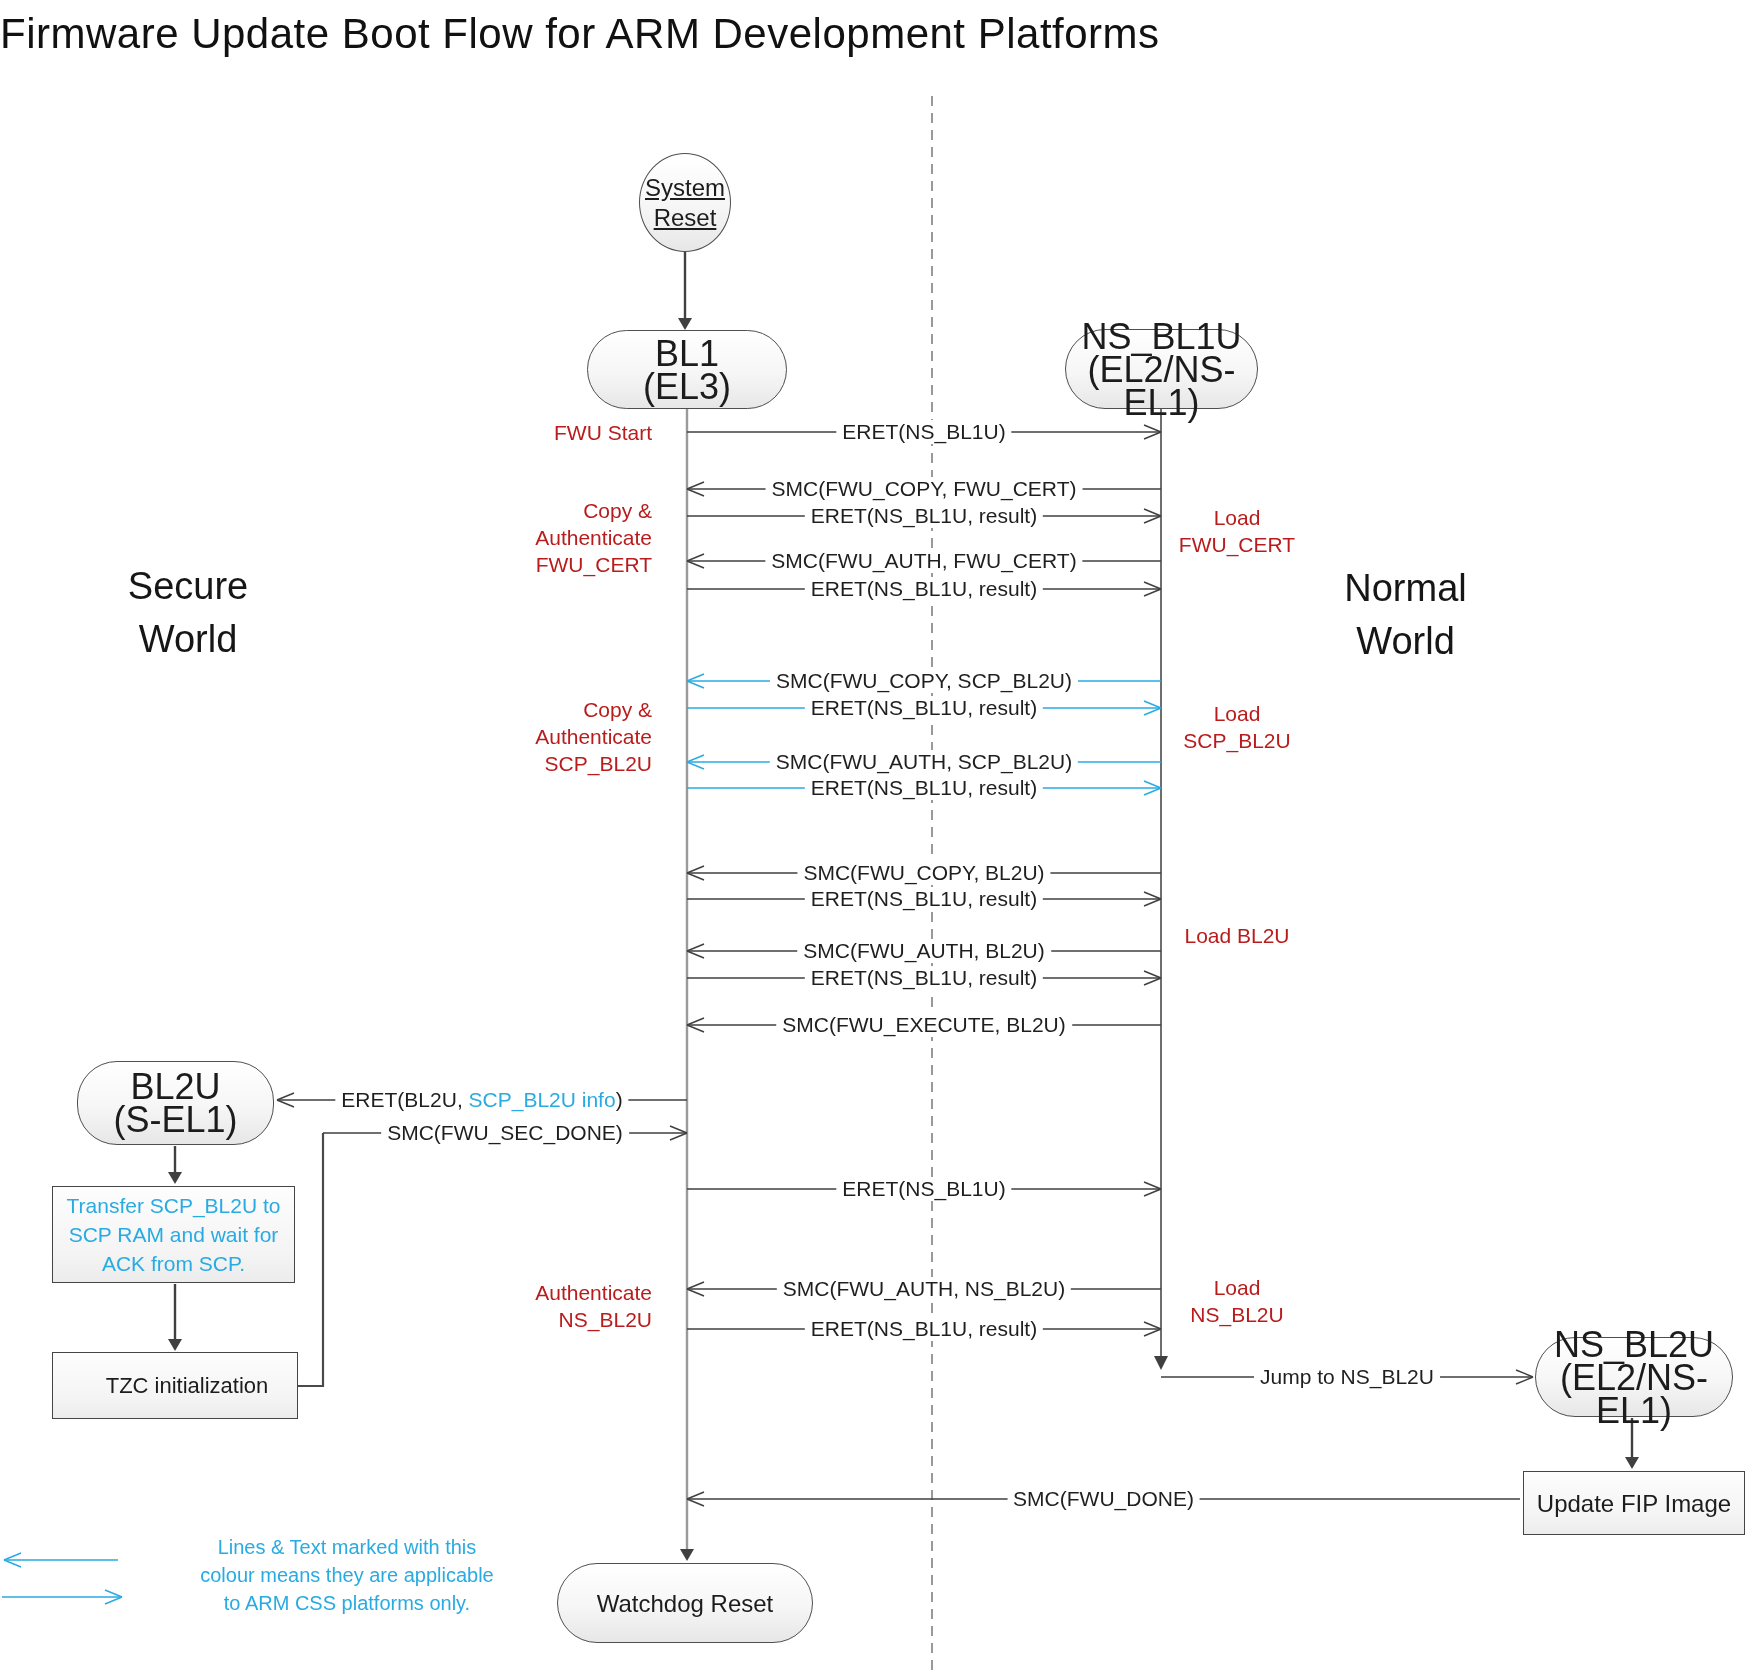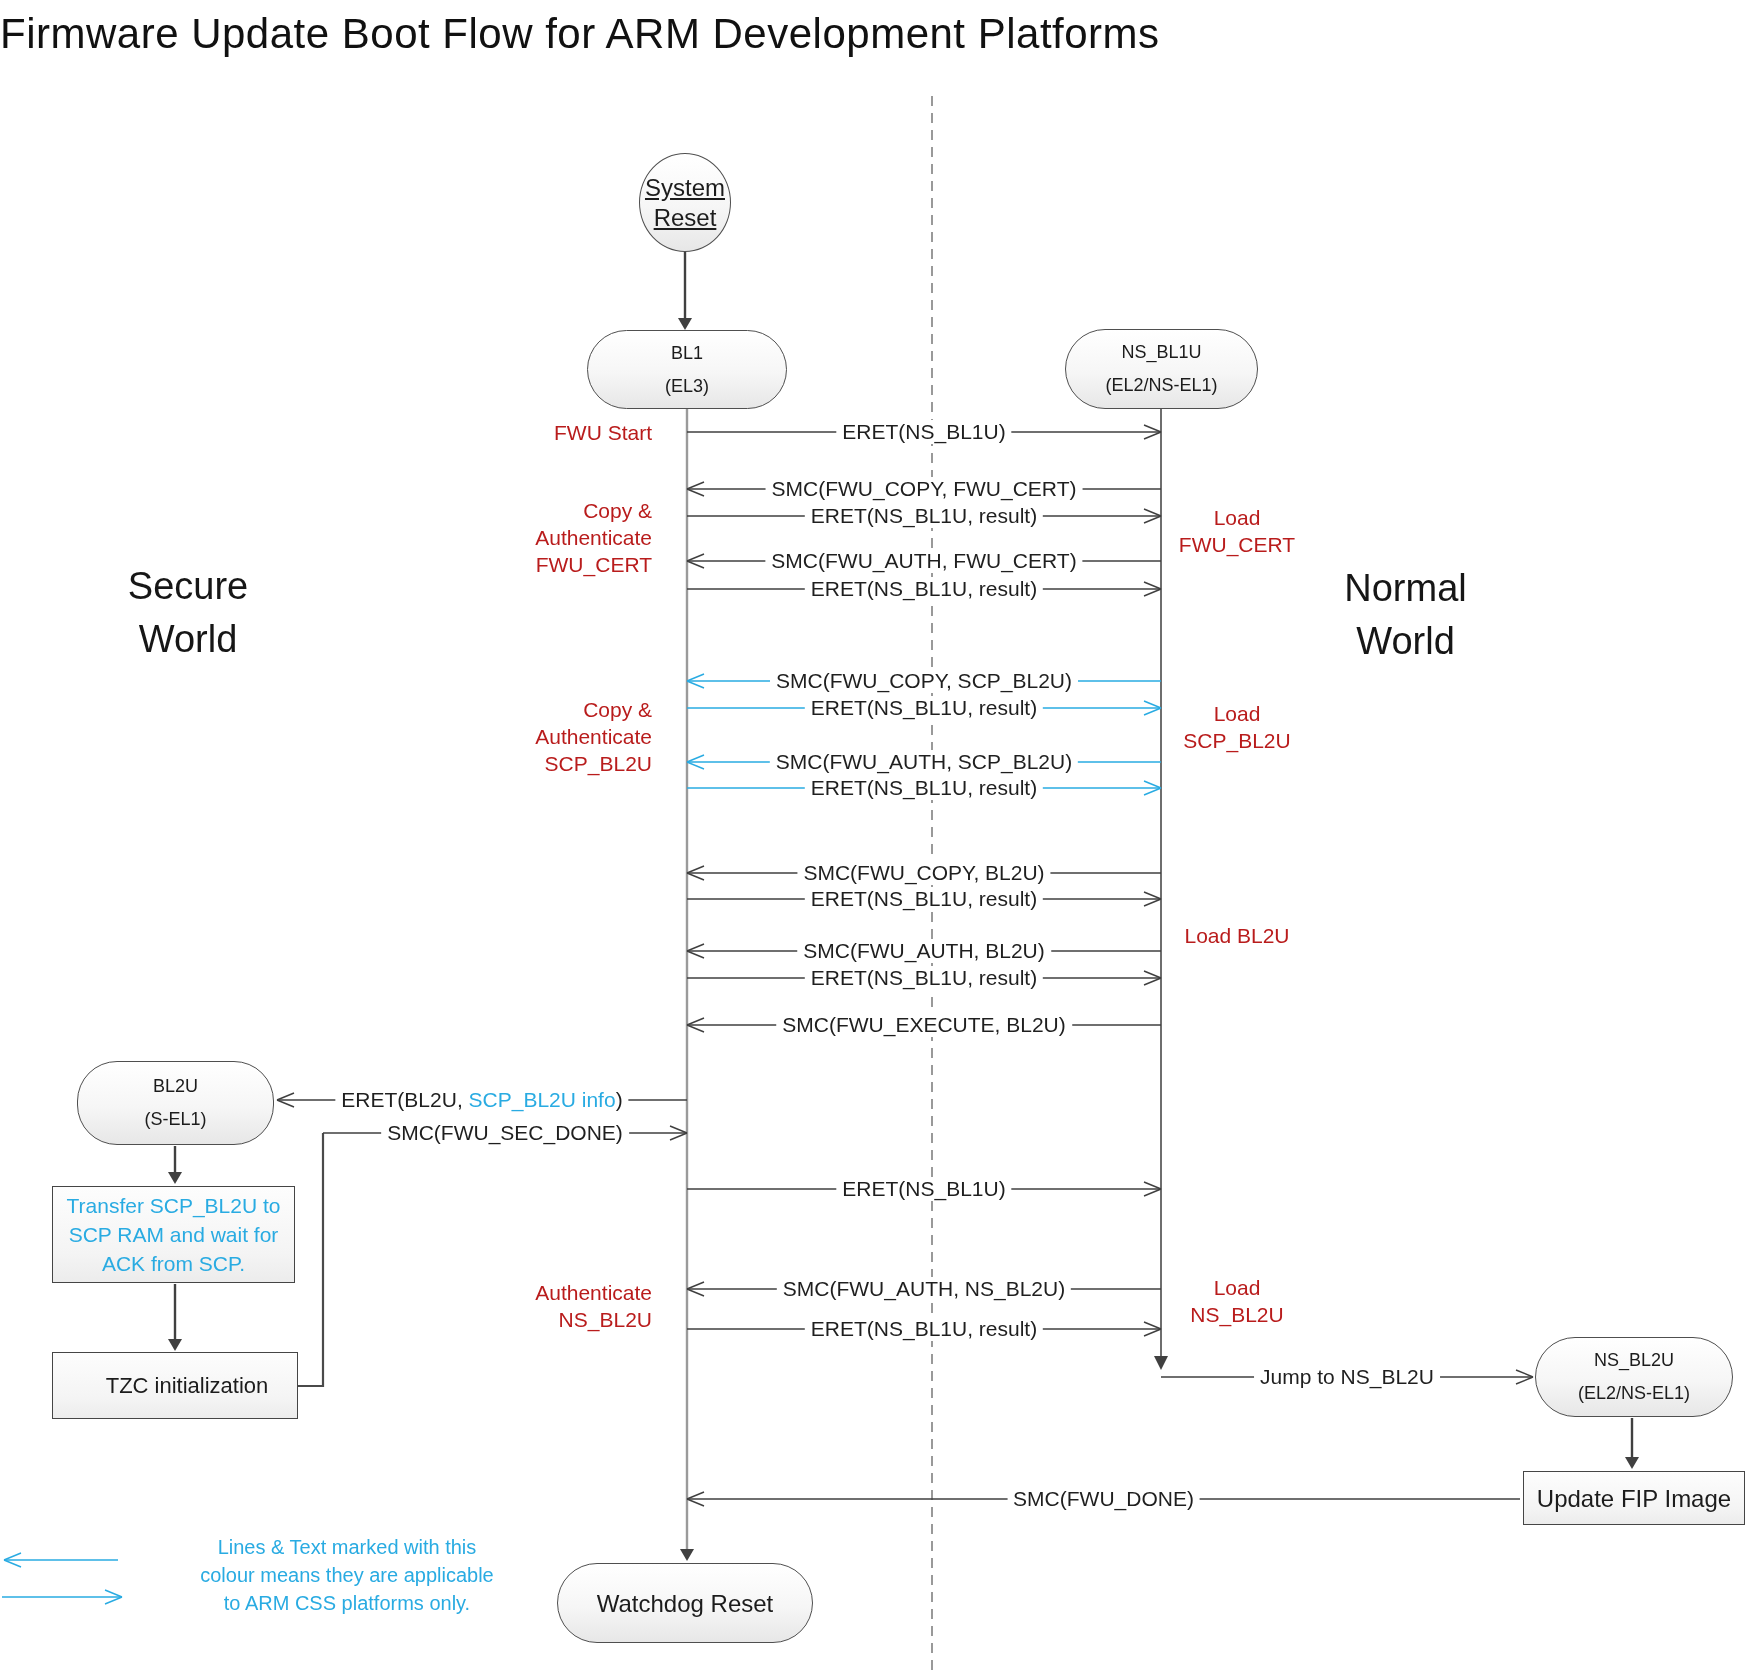--- a/index.html
+++ b/index.html
@@ -10,21 +10,21 @@
   #arrow-layer{position:absolute;left:0;top:0;width:1749px;height:1676px;}
   .title{
     position:absolute;left:0;top:10px;width:1690px;text-align:left;
     font-size:42px;letter-spacing:0.5px;color:#111;
   }
   .world{
     position:absolute;font-size:38px;line-height:53px;text-align:center;white-space:pre-line;color:#161616;
   }
   .node{
     position:absolute;display:flex;align-items:center;justify-content:center;
-    text-align:center;white-space:pre-line;font-size:18px;line-height:33px;
+    text-align:center;white-space:pre-line;font-size:36px;line-height:33px;
     background:linear-gradient(180deg,#ffffff 0%,#f6f6f6 55%,#e7e7e7 100%);
     border:1.5px solid #4f4f4f;border-radius:40px;box-sizing:border-box;
   }
   .ellipse{border-radius:50%;font-size:24px;line-height:30px;}
   .rect{border-radius:0;border:1.4px solid #454545;font-size:21px;line-height:29px;
     background:linear-gradient(180deg,#fdfdfd 0%,#f4f4f4 70%,#ececec 100%);}
   .rect.big{font-size:24px;}
   .rect.mid{font-size:22px;padding-left:24px;}
   .blue{color:var(--accent);}
   .msg-label{
@@ -144,21 +144,21 @@
   <div class="node" style="left:1065px;top:329px;width:193px;height:80px;">NS_BL1U
 (EL2/NS-EL1)</div>
   <div class="node" style="left:77px;top:1061px;width:197px;height:84px;">BL2U
 (S-EL1)</div>
   <div class="node rect blue" style="left:52px;top:1186px;width:243px;height:97px;">Transfer SCP_BL2U to
 SCP RAM and wait for
 ACK from SCP.</div>
   <div class="node rect mid" style="left:52px;top:1352px;width:246px;height:67px;">TZC initialization</div>
   <div class="node" style="left:1535px;top:1337px;width:198px;height:80px;">NS_BL2U
 (EL2/NS-EL1)</div>
-  <div class="node rect big" style="left:1523px;top:1471px;width:222px;height:54px;">Update FIP Image</div>
+  <div class="node rect big" style="left:1523px;top:1471px;width:222px;height:64px;">Update FIP Image</div>
   <div class="node" style="left:557px;top:1563px;width:256px;height:80px;font-size:24px;">Watchdog Reset</div>
 
   <div class="legend-text blue">Lines &amp; Text marked with this
 colour means they are applicable
 to ARM CSS platforms only.</div>
 <div class="msg-label" style="left: 924px; top: 432px;">ERET(NS_BL1U)</div>
     <div class="msg-label" style="left: 924px; top: 489px;">SMC(FWU_COPY, FWU_CERT)</div>
     <div class="msg-label" style="left: 924px; top: 516px;">ERET(NS_BL1U, result)</div>
     <div class="msg-label" style="left: 924px; top: 561px;">SMC(FWU_AUTH, FWU_CERT)</div>
     <div class="msg-label" style="left: 924px; top: 589px;">ERET(NS_BL1U, result)</div>

